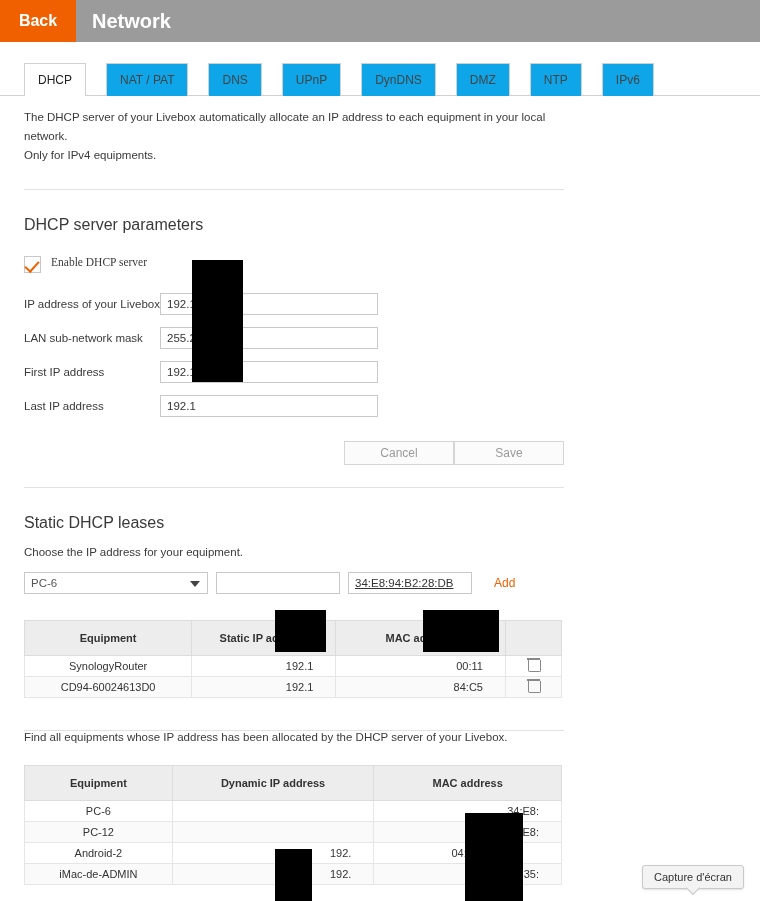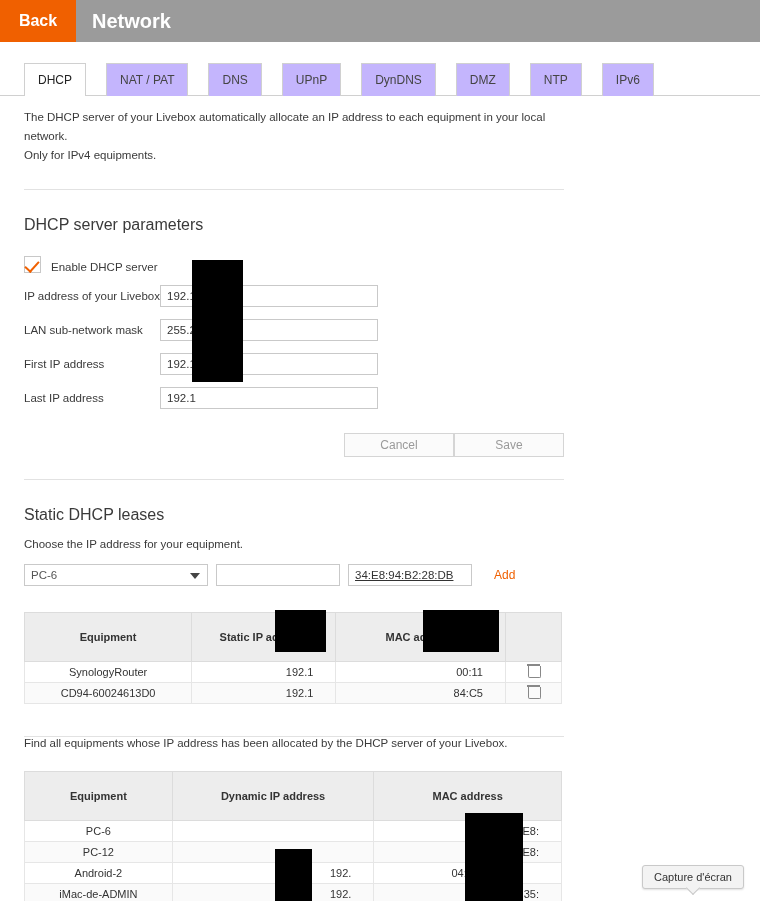--- a/index.html
+++ b/index.html
@@ -54,21 +54,21 @@
     margin-top: 20px;
     padding-left: 24px;
     border-bottom: 1px solid #d0d0d0;
     display: flex;
     align-items: flex-end;
     gap: 21px;
   }
   .tab {
     border: 1px solid #d0d0d0;
     border-bottom: none;
-    background: #c4b5fd;
+    background: #0ea5e9;
     padding: 0 13px;
     height: 33px;
     line-height: 33px;
     font-size: 12px;
     color: #444;
     cursor: pointer;
     position: relative;
     top: 1px;
     margin-right: -1px;
     white-space: nowrap;
@@ -100,22 +100,23 @@
   h2.section-title {
     font-size: 16px;
     font-weight: normal;
     color: #3a3a3a;
     margin: 26px 0 22px 0;
   }
 
   
   .checkrow {
     display: flex;
-    align-items: flex-end;
-    margin-bottom: 12px;
+    align-items: flex-start;
+    margin-bottom: 20px;
+    font-family: Liberation Serif, serif;
   }
   .checkbox {
     width: 17px;
     height: 17px;
     border: 1px solid #c8c8c8;
     background: #fff;
     position: relative;
     cursor: pointer;
     flex: none;
   }
@@ -249,21 +250,21 @@
     border-collapse: collapse;
     width: 538px;
     font-size: 11px;
   }
   table.leases th {
     background: #ededed;
     border: 1px solid #dcdcdc;
     font-weight: bold;
     color: #333;
     height: 20px;
-    padding: 18px 4px;
+    padding: 11px 4px;
     text-align: center;
   }
   table.leases td {
     border: 1px solid #e6e6e6;
     height: 21px;
     padding: 2px 22px;
     text-align: center;
     color: #333;
     background: #fff;
   }

